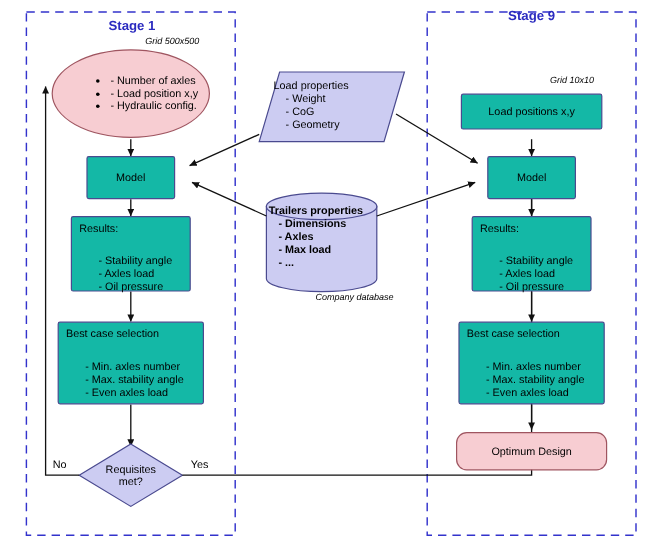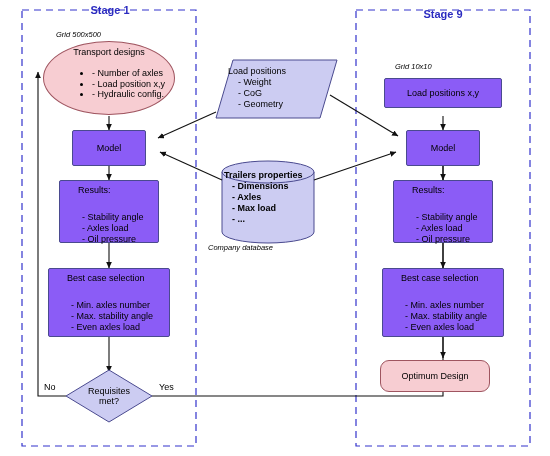--- a/index.html
+++ b/index.html
@@ -35,47 +35,47 @@
     font-size: 11px;
     font-weight: bold;
     color: #2b2bc0;
     text-align: center;
   }
   .small-label {
     position: absolute;
     font-size: 7.5px;
     font-style: italic;
     color: #000000;
-    text-align: left;
+    text-align: right;
   }
   .edge-label {
     position: absolute;
     font-size: 9px;
     color: #000000;
   }
   .box {
-    background: #8b5cf6;
+    background: #14b8a6;
     border: 1px solid #4a4a8f;
     border-radius: 2px;
     padding: 4px 6px;
   }
   .box.center {
     display: flex;
     align-items: center;
     justify-content: center;
     text-align: center;
     padding: 2px;
   }
   .box ul {
     margin: 16px;
     padding: 0;
     list-style: none;
   }
   .box .title {
-    margin: 0 0 1px 12px;
+    margin: 0 0 1px 0;
   }
   .box li {
     white-space: nowrap;
   }
   .ellipse {
     background: #f7cdd2;
     border: 1px solid #9f5560;
     border-radius: 50%;
     padding: 6px 8px;
     display: flex;
@@ -155,27 +155,26 @@
 
     <g>
       <path d="M222,172 L222,232 A46,11 0 0 0 314,232 L314,172 Z" fill="#ccccf2" stroke="#4a4a8f" stroke-width="1"></path>
       <ellipse cx="268" cy="172" rx="46" ry="11" fill="#ccccf2" stroke="#4a4a8f" stroke-width="1"></ellipse>
     </g>
 
     <path d="M222,180 L160,152" fill="none" stroke="#111" stroke-width="1.1" marker-end="url(#arrow)"></path>
     <path d="M314,180 L396,152" fill="none" stroke="#111" stroke-width="1.1" marker-end="url(#arrow)"></path>
   </svg>
 
-  <div class="stage-title" style="left:60px; top:4px; width:100px;">Stage 1</div>
+  <div class="stage-title" style="left:60px; top:16px; width:100px;">Stage 1</div>
   <div class="stage-title" style="left:393px; top:8px; width:100px;">Stage 9</div>
 
   <div class="small-label" style="left:56px; top:30px; width:110px;">Grid 500x500</div>
 
   <div class="node ellipse" style="left:43px; top:41px; width:132px; height:74px;">
-    <div class="title">Transport designs</div>
     <ul>
       <li>- Number of axles</li>
       <li>- Load position x,y</li>
       <li>- Hydraulic config.</li>
     </ul>
   </div>
 
   <div class="node box center" style="left:72px; top:130px; width:74px; height:36px;">Model</div>
 
   <div class="node box" style="left:59px; top:180px; width:100px; height:63px;">
@@ -198,21 +197,21 @@
 
   <div class="diamond-text" style="left:74px; top:386px;">
     <div>Requisites</div>
     <div>met?</div>
   </div>
 
   <div class="edge-label" style="left:44px; top:382px;">No</div>
   <div class="edge-label" style="left:159px; top:382px;">Yes</div>
 
   <div class="para-text" style="left:228px; top:66px; width:104px;">
-    <div class="title">Load positions</div>
+    <div class="title">Load properties</div>
     <div style="padding-left:10px;">
       <div>- Weight</div>
       <div>- CoG</div>
       <div>- Geometry</div>
     </div>
   </div>
 
   <div class="cyl-text" style="left:228px; top:170px; width:92px;">
     <div class="title" style="margin-left:-4px;">Trailers properties</div>
     <div style="padding-left:4px;">
@@ -241,15 +240,15 @@
 
   <div class="node box" style="left:382px; top:268px; width:122px; height:69px;">
     <div class="title">Best case selection</div>
     <ul>
       <li>- Min. axles number</li>
       <li>- Max. stability angle</li>
       <li>- Even axles load</li>
     </ul>
   </div>
 
-  <div class="node rounded" style="left:380px; top:360px; width:110px; height:32px;">Optimum Design</div>
+  <div class="node rounded" style="left:380px; top:360px; width:126px; height:32px;">Optimum Design</div>
 
 </div>
 
 </body></html>

